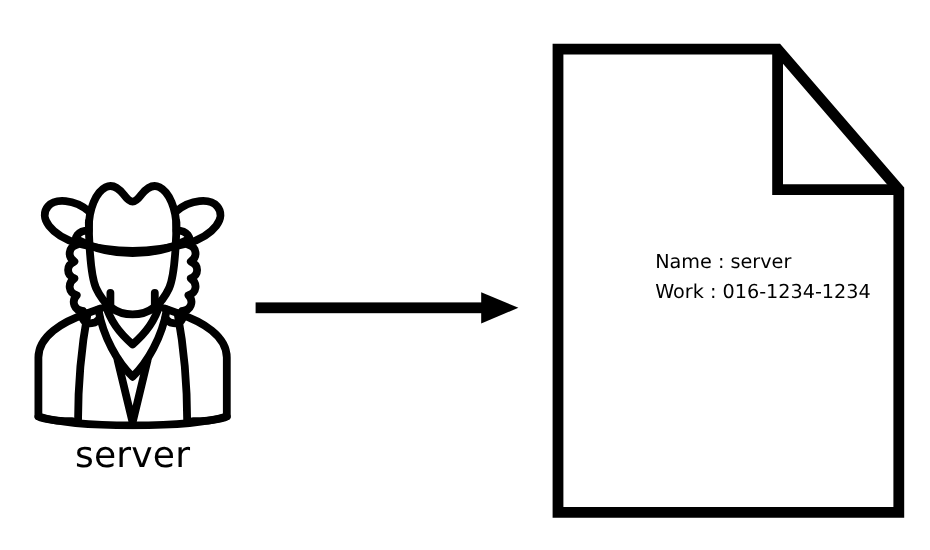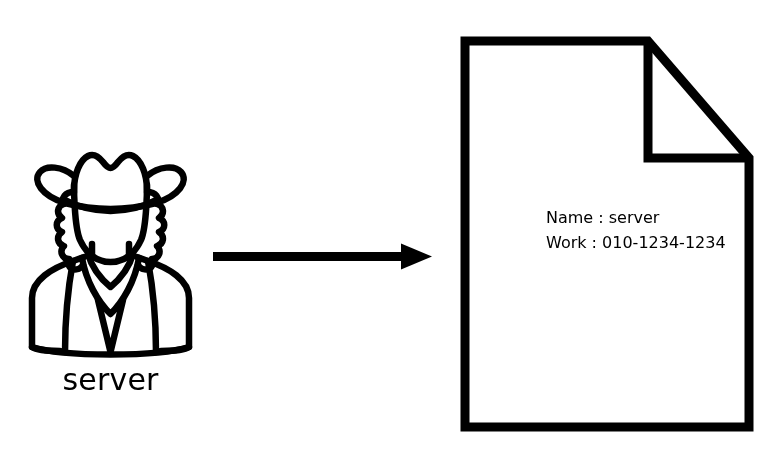--- a/index.html
+++ b/index.html
@@ -209,20 +209,20 @@
     </div>
 
     <div class="doc-text">
 
       <span class="doc-line">
         <span>Name : </span><span>server</span>
       </span>
 
 
       <span class="doc-line">
-        <span>Work : </span><span>010-1234-1234</span>
+        <span>Work : </span><span>016-1234-1234</span>
       </span>
 
 
     </div>
   </div>
 
 </div>
 
 </body></html>

